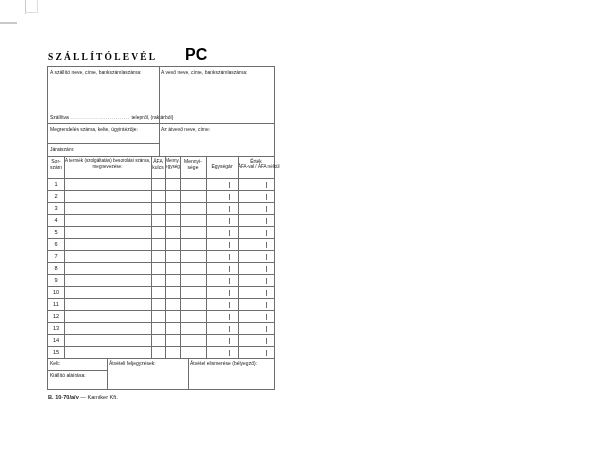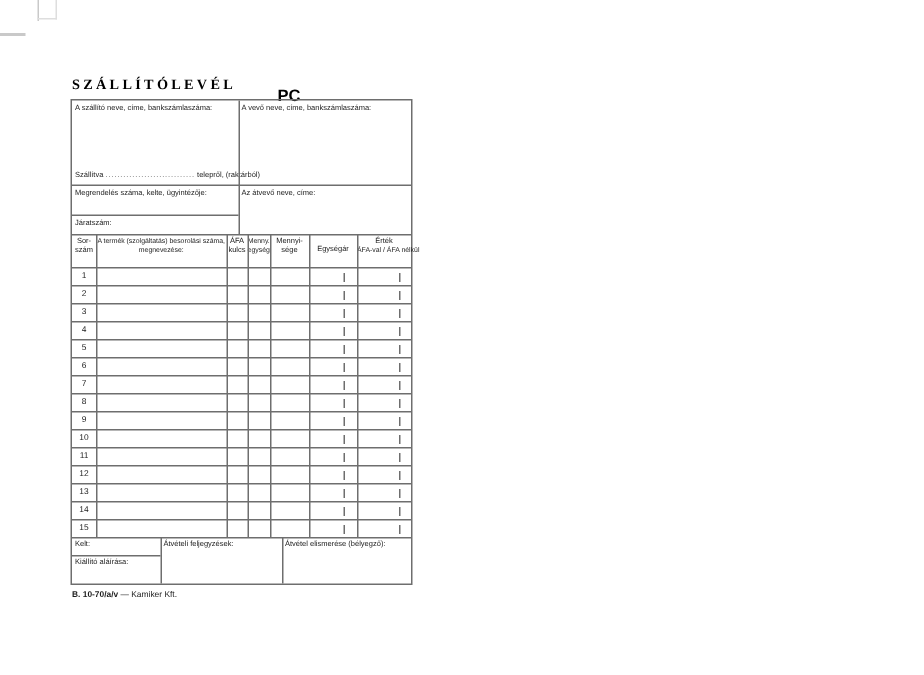--- a/index.html
+++ b/index.html
@@ -21,22 +21,22 @@
   .crop-v{position:absolute;left:25px;top:0;width:1px;height:14px;background:var(--faint);}
   .crop-h{position:absolute;left:0;top:22px;width:17px;height:2px;background:var(--faint);}
   .crop-box{position:absolute;left:25px;top:-1px;width:12px;height:13px;border-right:1px solid #dedede;border-bottom:1px solid #dedede;}
   .title{
     position:absolute;left:48px;top:52px;
     font-family:"Liberation Serif",serif;
     font-weight:bold;font-size:9.5px;letter-spacing:2.2px;
     color:#000;white-space:nowrap;
   }
   .copycode{
-    position:absolute;left:185px;top:58px;
-    font-weight:bold;font-size:11px;color:#000;
+    position:absolute;left:185px;top:46px;
+    font-weight:bold;font-size:16px;color:#000;
   }
   .form{
     position:absolute;left:47px;top:66px;
     width:226px;height:322px;
     border:1px solid var(--line);
   }
   .hl{position:absolute;height:1px;background:var(--line);}
   .vl{position:absolute;width:1px;background:var(--line);}
   .lbl{
     position:absolute;font-size:5px;line-height:1.2;

